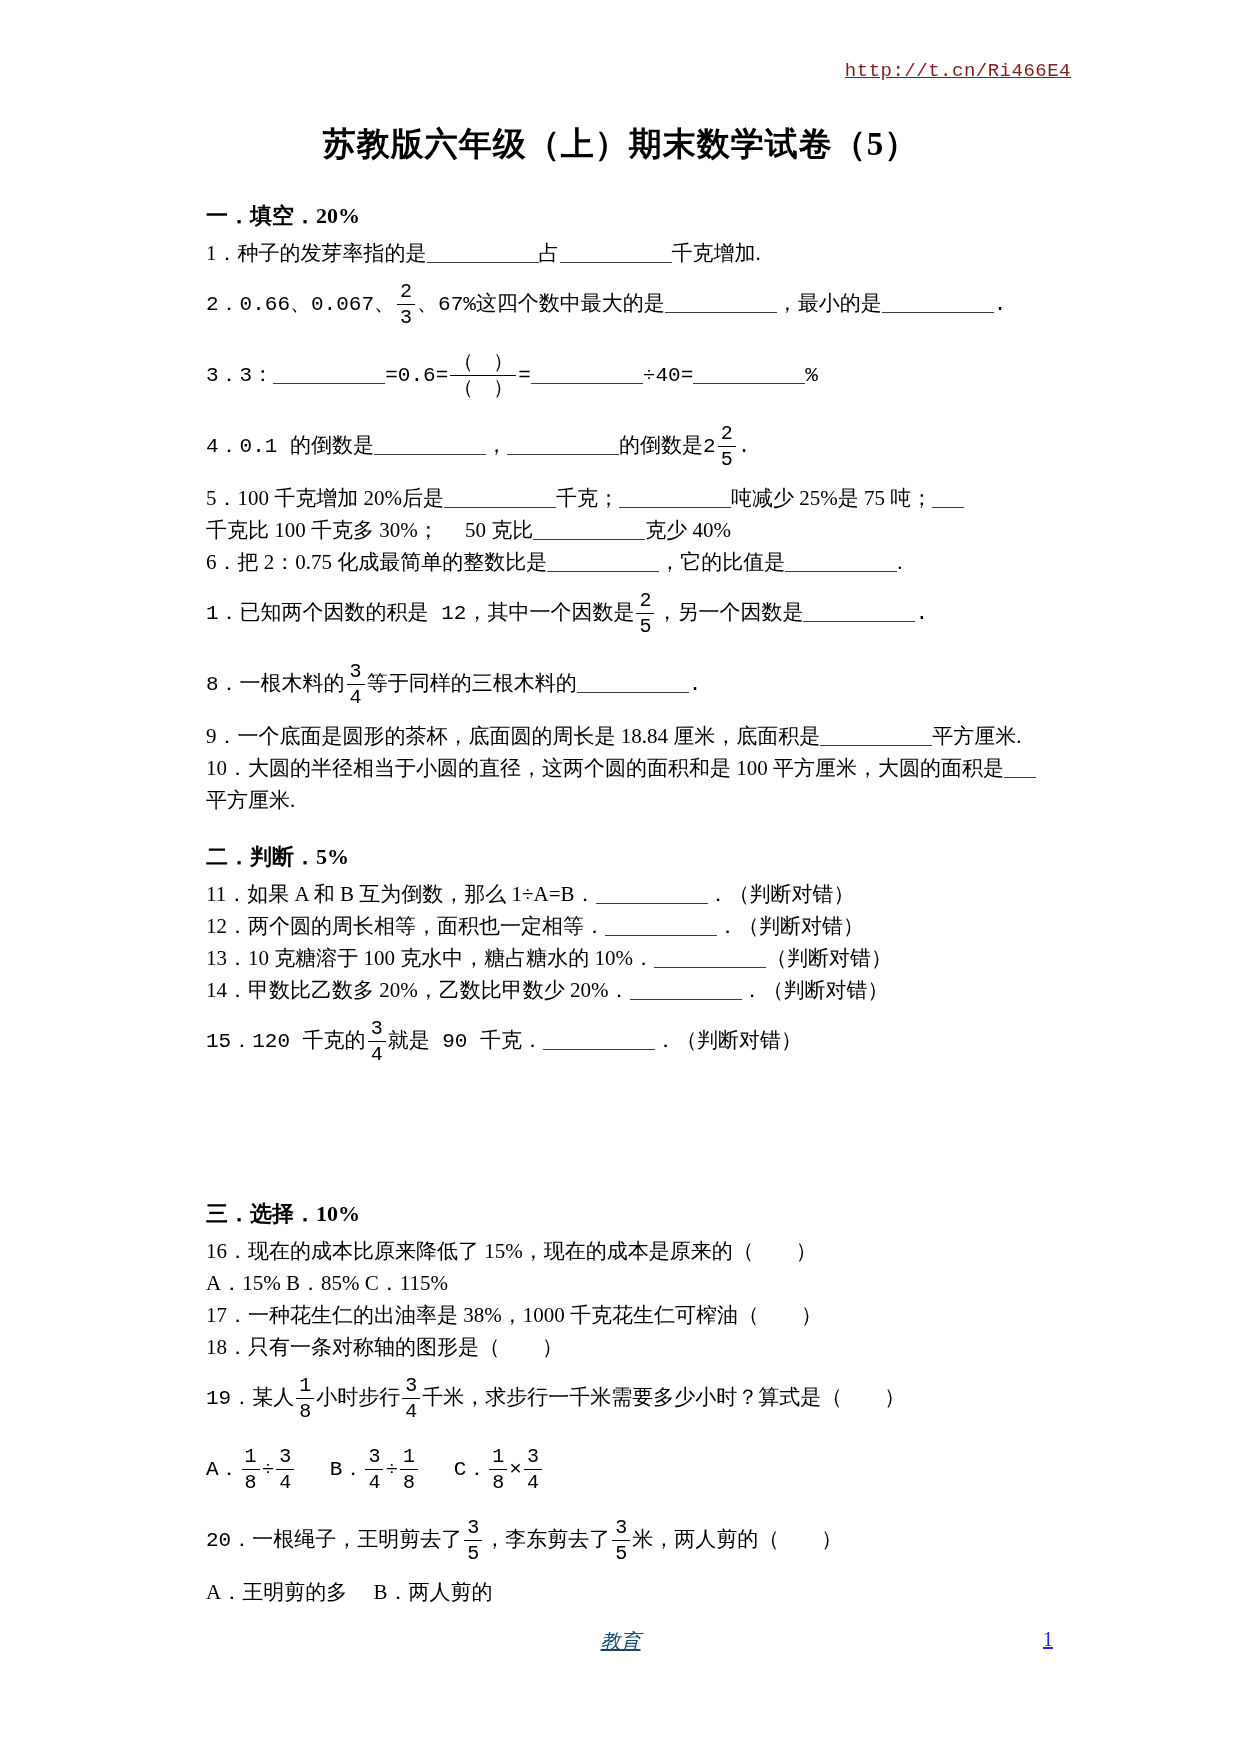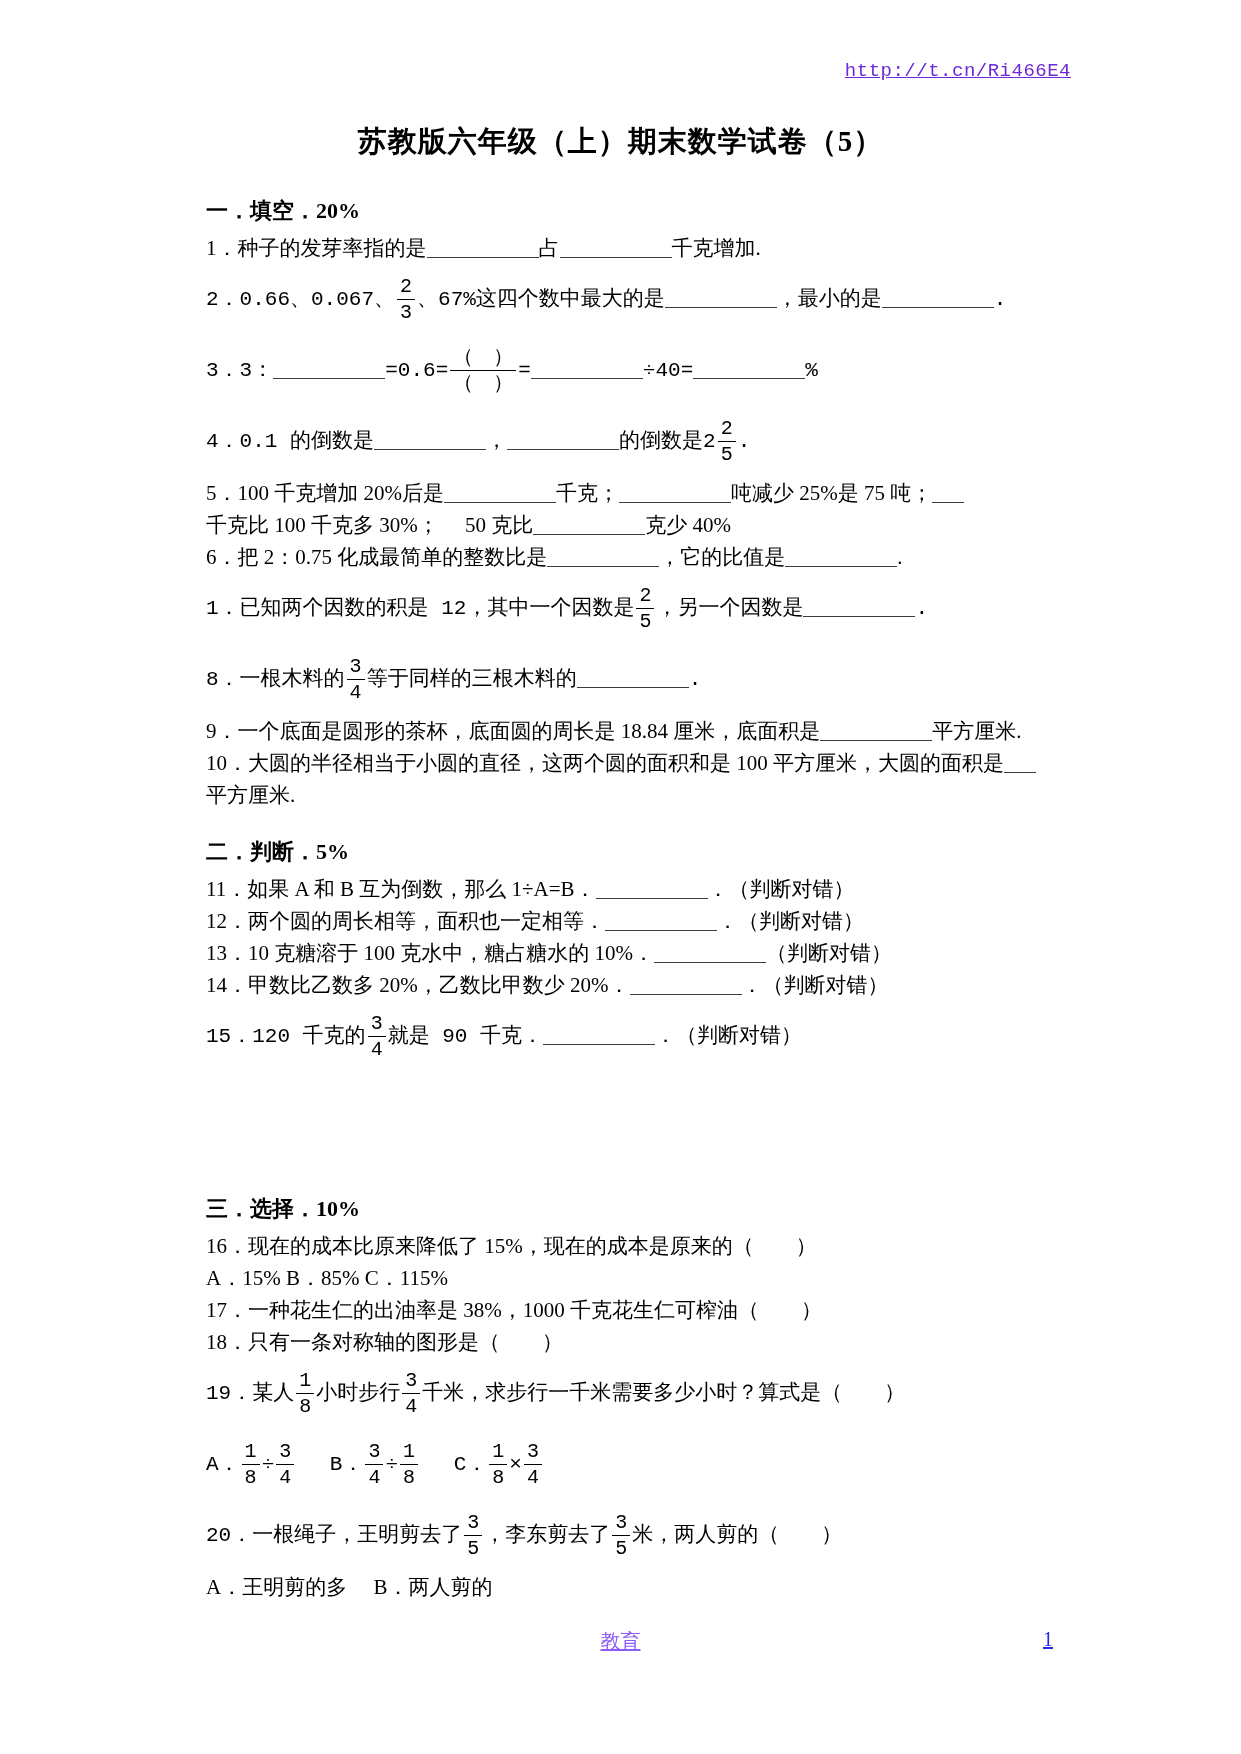--- a/index.html
+++ b/index.html
@@ -10,27 +10,27 @@
     background:#ffffff;
     font-family:"Liberation Serif","DejaVu Serif",serif;
     color:#000;
     overflow:hidden;
   }
   .content{padding:60px 170px 0 170px;}
   .header-row{text-align:right;height:28px;}
   .header-link{
     font-family:"Liberation Mono","DejaVu Sans Mono",monospace;
     font-size:19px;
-    color:#6d28d9;
+    color:#7f1d1d;
     text-decoration:underline;
     letter-spacing:0.5px;
   }
   .title{
     text-align:center;
-    font-size:29px;
+    font-size:33px;
     font-weight:bold;
     margin-top:34px;
     letter-spacing:1px;
     white-space:nowrap;
   }
   section{display:block;margin-left:36px;}
   .sec-heading{
     font-size:22px;
     font-weight:bold;
     margin:34px 0 6px 0;
@@ -73,22 +73,23 @@
   .footer{
     position:absolute;
     top:1628px;
     left:170px;
     right:170px;
     height:30px;
     text-align:center;
   }
   .footer-link{
     font-size:20px;
-    color:#8b5cf6;
+    color:#0c4a6e;
     text-decoration:underline;
+    font-style:italic;
   }
   .page-num{
     position:absolute;
     right:18px;
     top:0;
     font-size:20px;
     color:#2525ee;
     text-decoration:underline;
   }
 </style>

